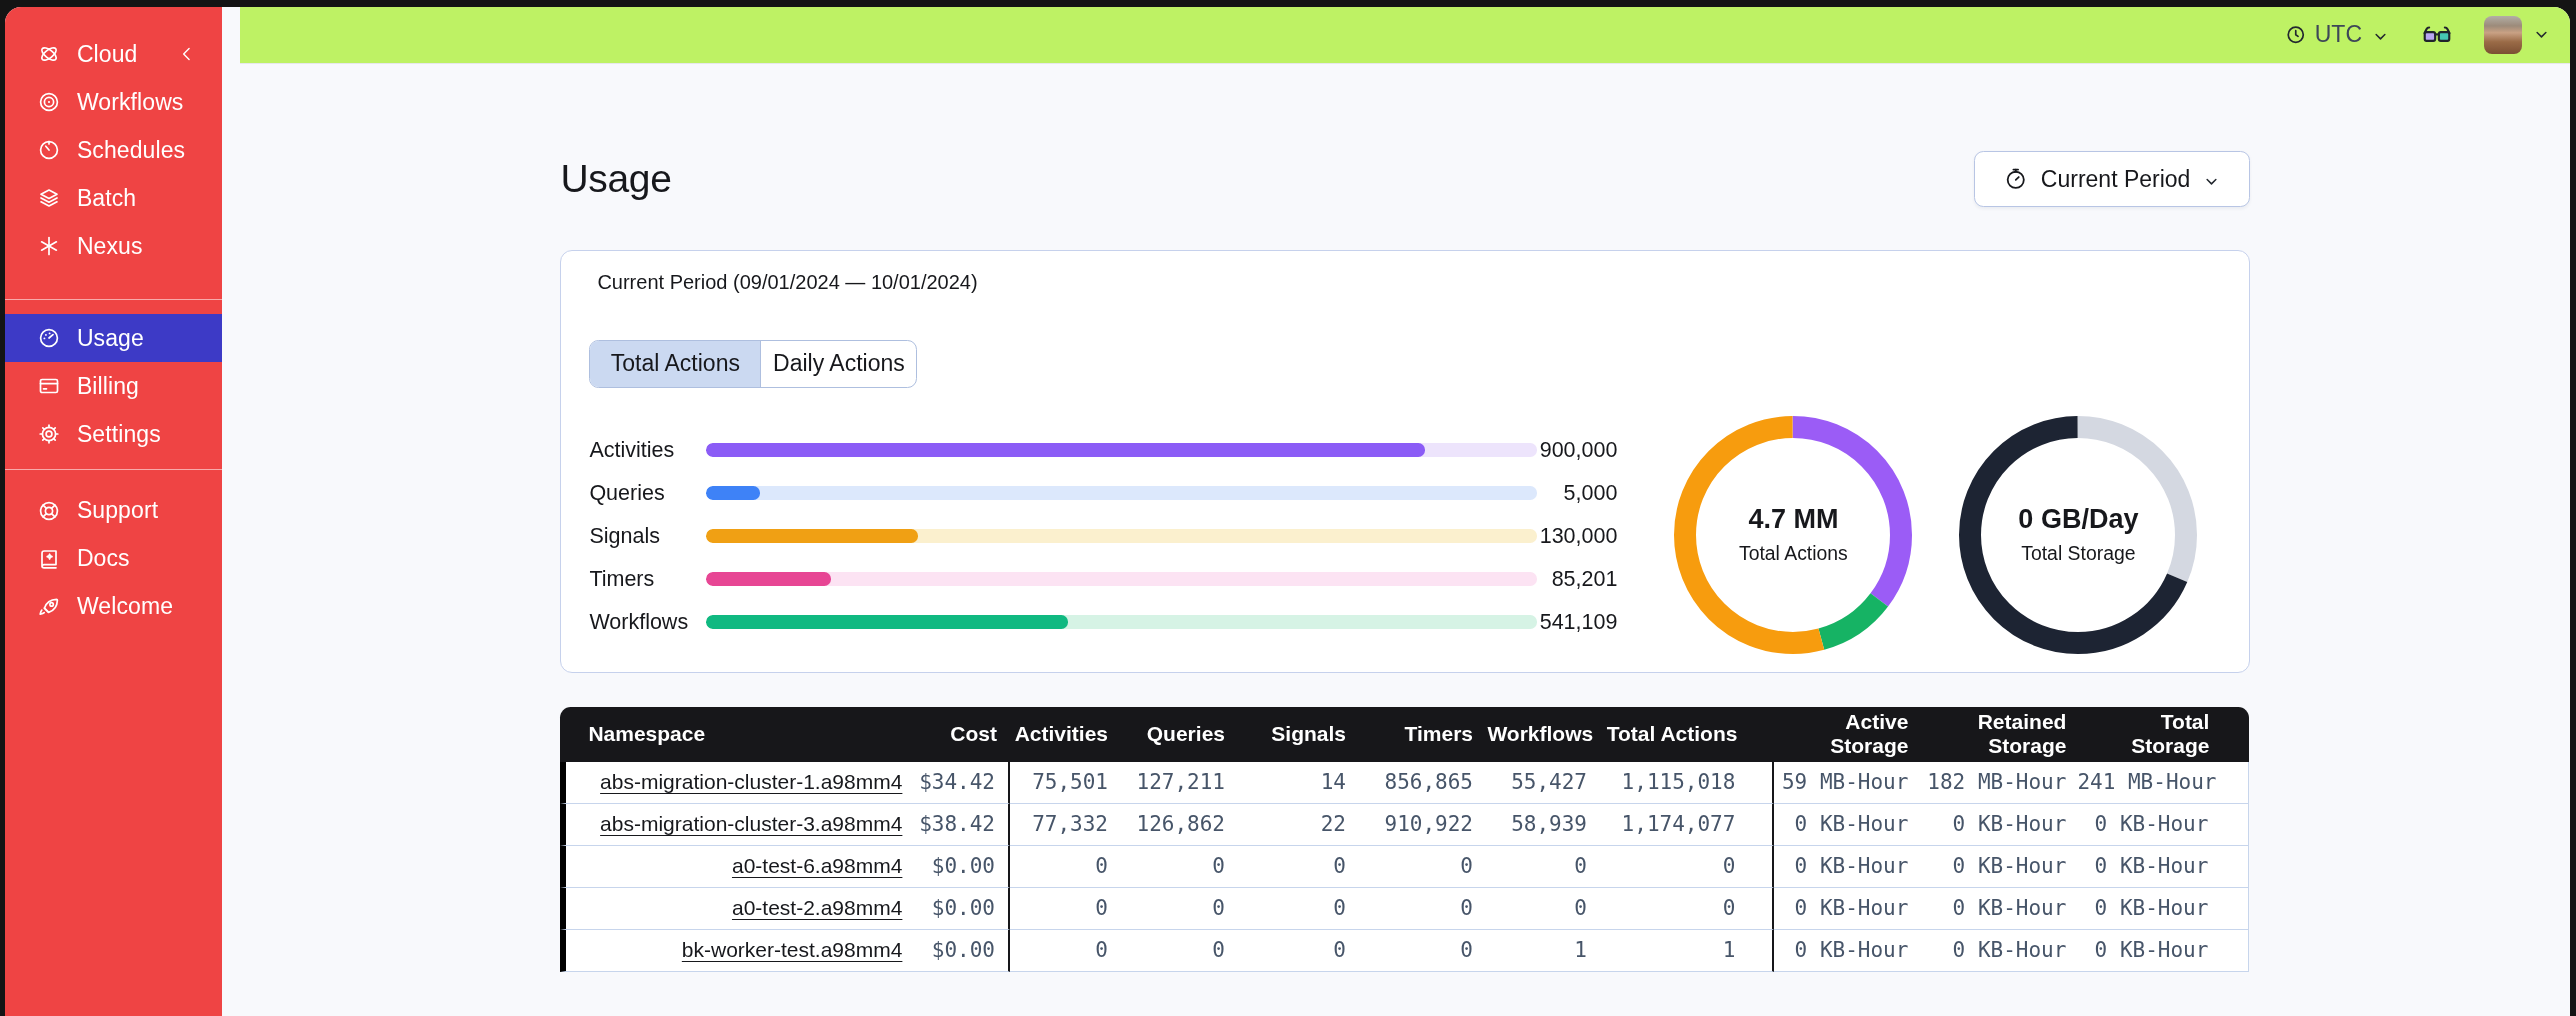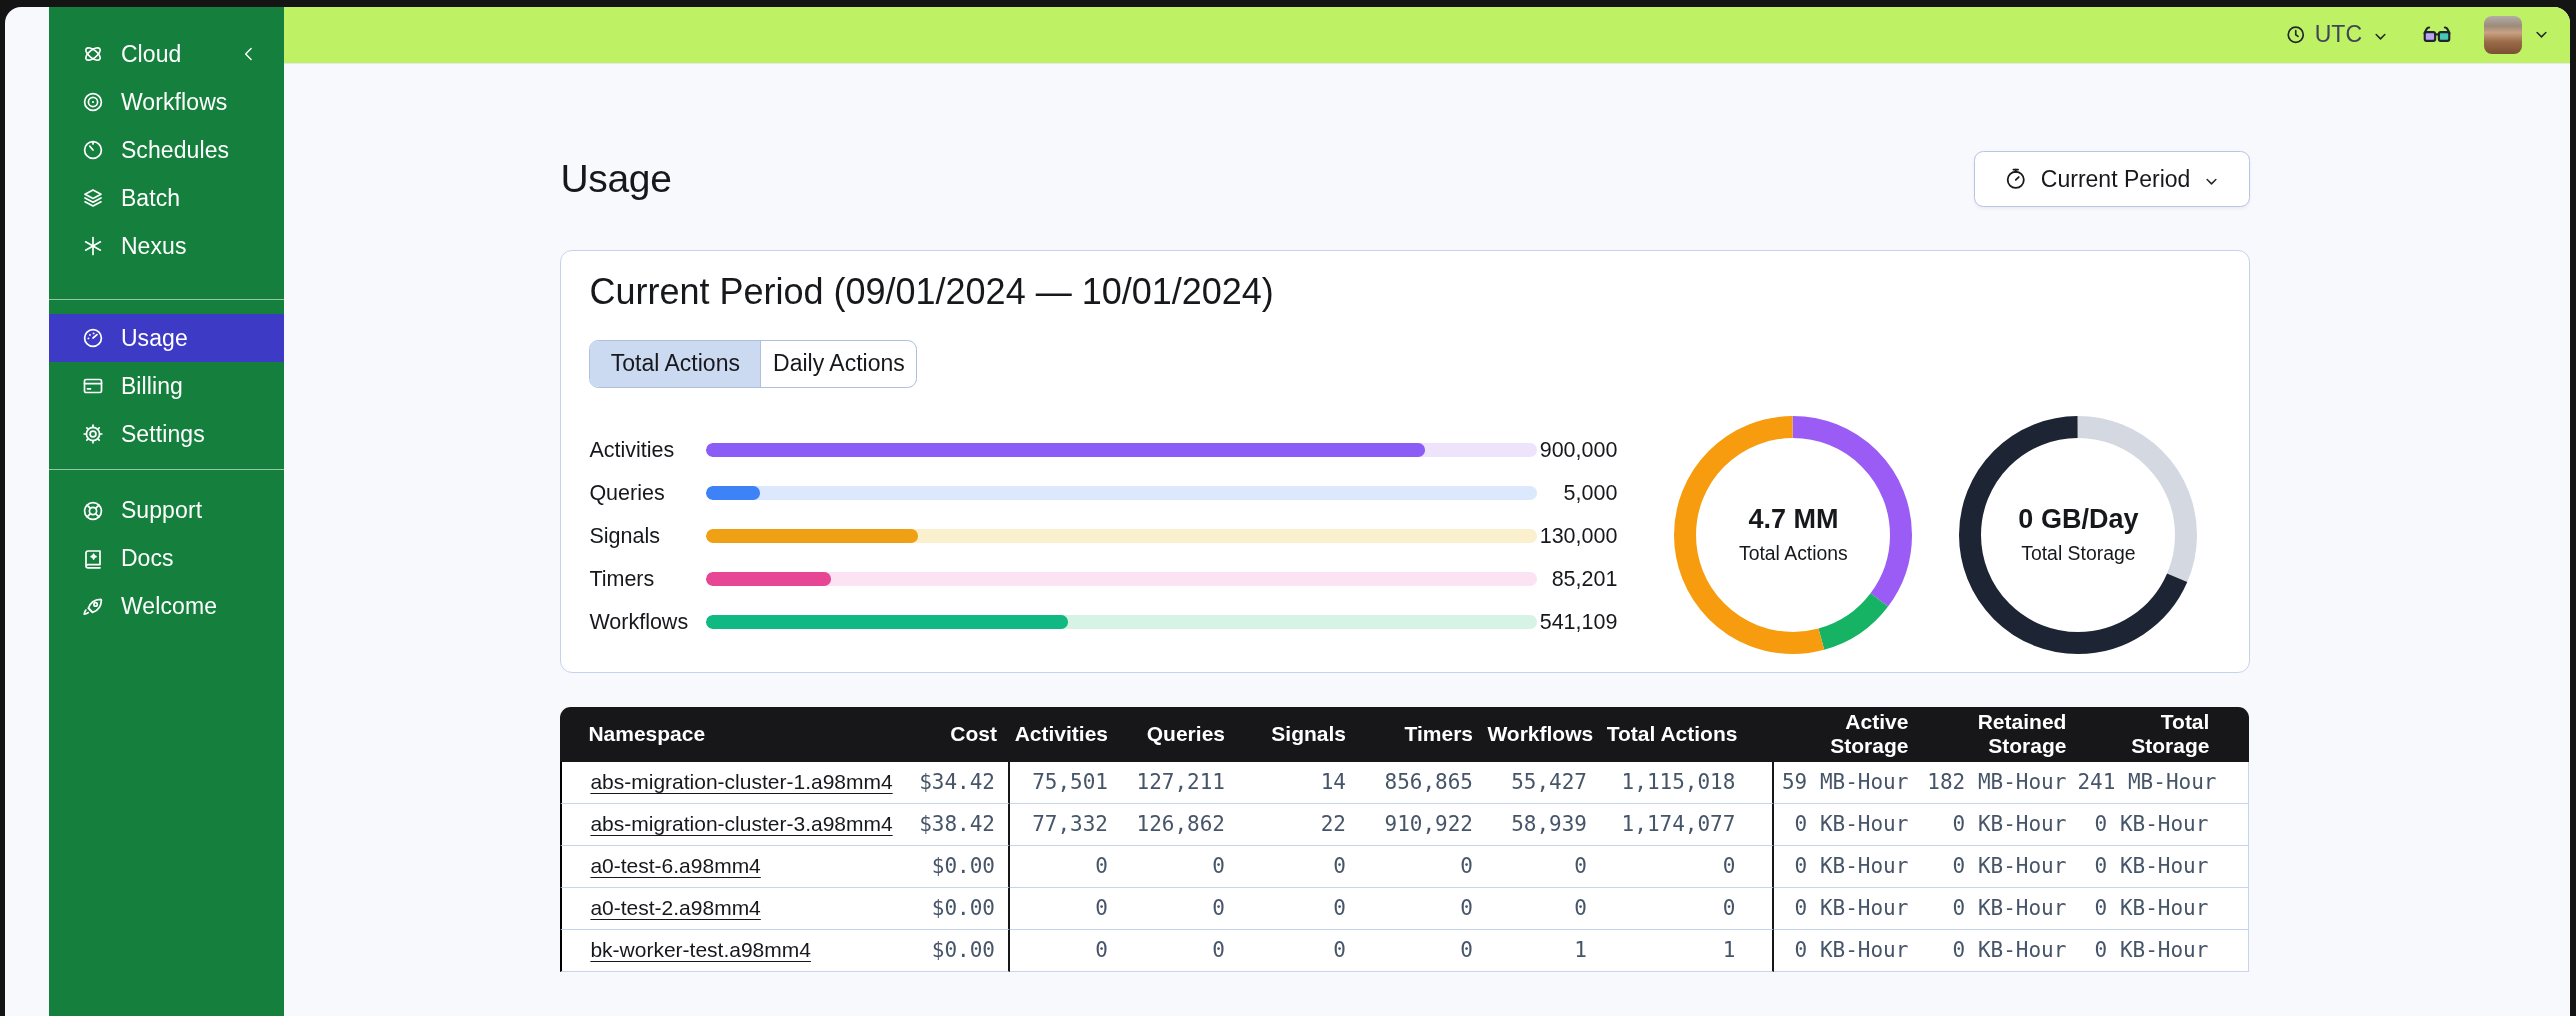--- a/index.html
+++ b/index.html
@@ -3,22 +3,22 @@
 <meta charset="utf-8">
 <style>
   html,body{margin:0;padding:0;width:2576px;height:1016px;overflow:hidden;background:#141414;
     font-family:"Liberation Sans",sans-serif;-webkit-font-smoothing:antialiased;}
   *{box-sizing:border-box;}
 
   .window{position:absolute;left:5.4px;top:6.7px;width:2565px;height:1010px;
     border-radius:16px 16px 0 0;overflow:hidden;background:#F8F9FC;}
 
   
-  .sidebar{position:absolute;left:0;top:0;bottom:0;width:235px;background:#15803d;color:#fff;
-    padding-top:23.5px;z-index:3;margin-left:44px;}
+  .sidebar{position:absolute;left:0;top:0;bottom:0;width:217px;background:#ef4444;color:#fff;
+    padding-top:23.5px;z-index:3;}
   .side-item{height:48px;display:flex;align-items:center;padding:0 25.5px 0 31.5px;gap:16px;
     font-size:23px;font-weight:500;letter-spacing:0.1px;cursor:pointer;}
   .side-item.active{background:#3D3AC6;}
   .icn{width:24px;height:24px;flex:none;display:block;}
   .icn svg{width:100%;height:100%;display:block;fill:none;stroke:currentColor;stroke-width:1.7;
     stroke-linecap:round;stroke-linejoin:round;}
   .collapse{margin-left:auto;width:20px;height:20px;}
   .side-sep{border:none;border-top:1.3px solid rgba(255,255,255,.55);margin:0;}
   .sep1{margin:29px 0 14px;}
   .sep2{margin:10.7px 0 17px;}
@@ -43,21 +43,21 @@
   .page-head{display:flex;justify-content:space-between;align-items:center;margin-top:86px;height:57px;}
   .page-title{font-size:39px;font-weight:500;color:#17181C;letter-spacing:-0.3px;}
   .period-btn{width:276px;height:56px;border-radius:9.4px;border:1.3px solid #B8C5E4;background:#fff;
     display:flex;align-items:center;justify-content:center;gap:12px;font-size:23px;font-weight:500;
     color:#17181C;cursor:pointer;box-shadow:0 1.3px 3.4px rgba(25,35,65,.06);}
   .period-btn .icn{width:25.5px;height:25.5px;}
 
   
   .card{position:relative;margin-top:42px;height:423px;background:#fff;
     border:1.3px solid #C6D1EC;border-radius:12px;}
-  .card-title{position:absolute;left:28px;top:20px;font-size:36px;font-weight:500;color:#17181C;}
+  .card-title{position:absolute;left:36px;top:20px;font-size:20px;font-weight:500;color:#17181C;}
   .tabs{position:absolute;left:28px;top:89px;height:48px;display:flex;border:1.3px solid #AEBFDF;
     border-radius:9.4px;overflow:hidden;background:#fff;}
   .tab{display:flex;align-items:center;justify-content:center;font-size:23px;font-weight:500;
     color:#17181C;width:170px;cursor:pointer;}
   .tab + .tab{border-left:1.3px solid #AEBFDF;width:156px;}
   .tab.selected{background:#CBD9F1;}
 
   .bars{position:absolute;left:28px;top:178px;width:1029px;}
   .bar-row{display:flex;align-items:center;height:43px;}
   .bar-label{width:117px;font-size:21.5px;color:#17181C;}
@@ -77,22 +77,22 @@
   
   table.usage{margin-top:34px;width:1528px;border-collapse:separate;border-spacing:0;
     table-layout:fixed;}
   table.usage th{background:#17171A;color:#fff;height:55px;font-size:21px;font-weight:600;
     font-family:"Liberation Sans",sans-serif;}
   table.usage th:first-child{border-radius:10.7px 0 0 0;text-align:left;padding-left:28px;}
   table.usage th:last-child{border-radius:0 10.7px 0 0;}
   table.usage td{background:#fff;height:42px;font-size:21px;color:#475569;
     font-family:"DejaVu Sans Mono","Liberation Mono",monospace;
     border-bottom:1.3px solid #C7D5EC;white-space:nowrap;overflow:hidden;}
-  table.usage td:first-child{font-family:"Liberation Sans",sans-serif;border-left:2px solid #000000;
-    padding-left:28px;text-align:left;}
+  table.usage td:first-child{font-family:"Liberation Sans",sans-serif;border-left:6px solid #000000;
+    padding-left:28px;text-align:right;}
   table.usage td:last-child{border-right:1.3px solid #C7D5EC;}
   .a-r{text-align:right;padding-right:13.4px;}
   .pad55{padding-right:37px;}
   .pad15{padding-right:10px;}
   .pad60{padding-right:40px;}
   td.div-r{border-right:2.7px solid #17171A;}
   a.ns{color:#17181C;text-decoration:underline;text-underline-offset:4px;
     text-decoration-thickness:1.3px;cursor:pointer;}
 </style>
 </head>

